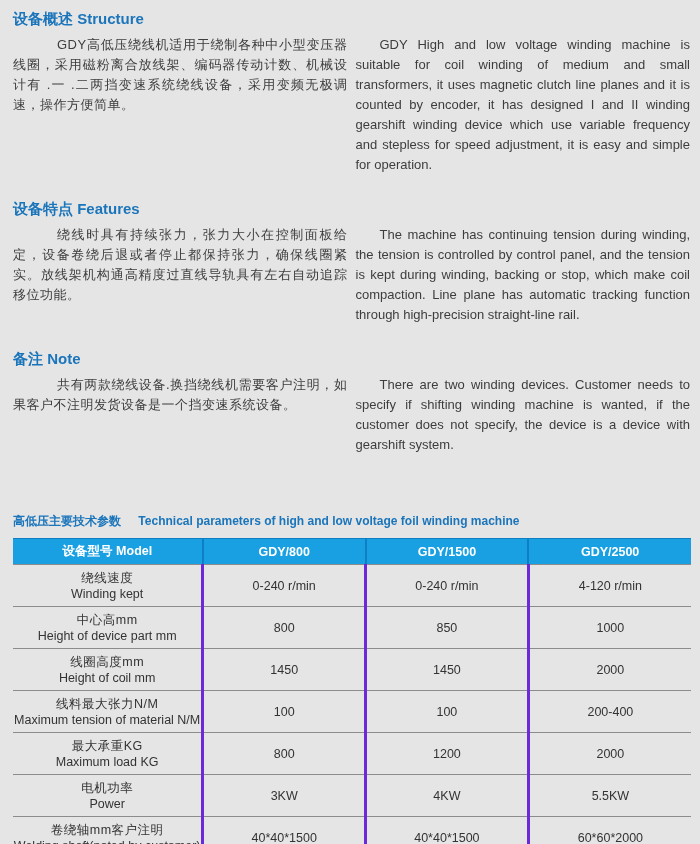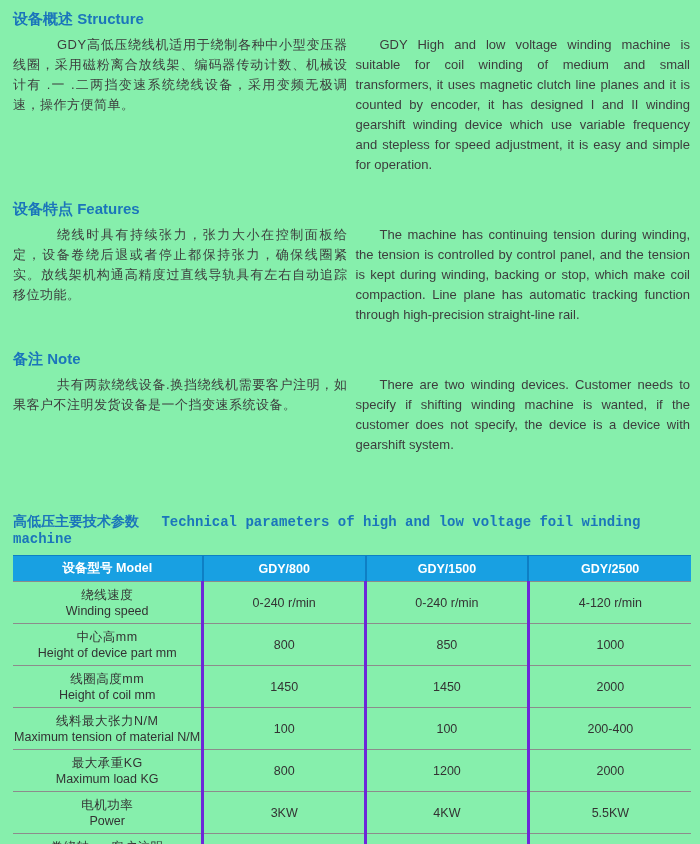--- a/index.html
+++ b/index.html
@@ -7,21 +7,21 @@
     padding: 0;
     background: #ffffff;
     font-family: "Liberation Sans", "DejaVu Sans", sans-serif;
   }
   .page {
     width: 700px;
     height: 844px;
     box-sizing: border-box;
     padding: 10px 10px 0 13px;
     overflow: hidden;
-    background: #86efac;
+    background: #e5e5e5;
   }
   .sec { margin-bottom: 25px; }
   .sec-heading {
     margin: 0 0 6px 0;
     font-size: 15px;
     font-weight: bold;
     color: #1b75bb;
   }
   .cols {
     display: flex;
@@ -34,23 +34,22 @@
     font-size: 13px;
     line-height: 20px;
     color: #3d3d3d;
   }
   .col-zh { text-indent: 44px; letter-spacing: 0.5px; }
   .col-en { text-indent: 24px; }
 
   .tbl-sec { margin-top: 58px; }
   .tbl-title {
     margin: 16px 0 8px 0;
-    font-size: 14px;
+    font-size: 12px;
     color: #1b75bb;
-    font-family: Liberation Mono, monospace;
   }
   .tbl-title .t-zh { font-weight: bold; margin-right: 14px; }
   .tbl-title .t-en { font-weight: 600; }
 
   table.params {
     border-collapse: collapse;
     width: 678px;
     table-layout: fixed;
   }
   table.params col.c1 { width: 28%; }
@@ -130,21 +129,21 @@
           <th>设备型号 Model</th>
           <th>GDY/800</th>
           <th>GDY/1500</th>
           <th>GDY/2500</th>
         </tr>
       </thead>
       <tbody>
         <tr>
           <td class="param-cell">
             <div class="p-zh">绕线速度</div>
-            <div class="p-en">Winding speed</div>
+            <div class="p-en">Winding kept</div>
           </td>
           <td>0-240 r/min</td>
           <td>0-240 r/min</td>
           <td>4-120 r/min</td>
         </tr>
         <tr>
           <td class="param-cell">
             <div class="p-zh">中心高mm</div>
             <div class="p-en">Height of device part mm</div>
           </td>

